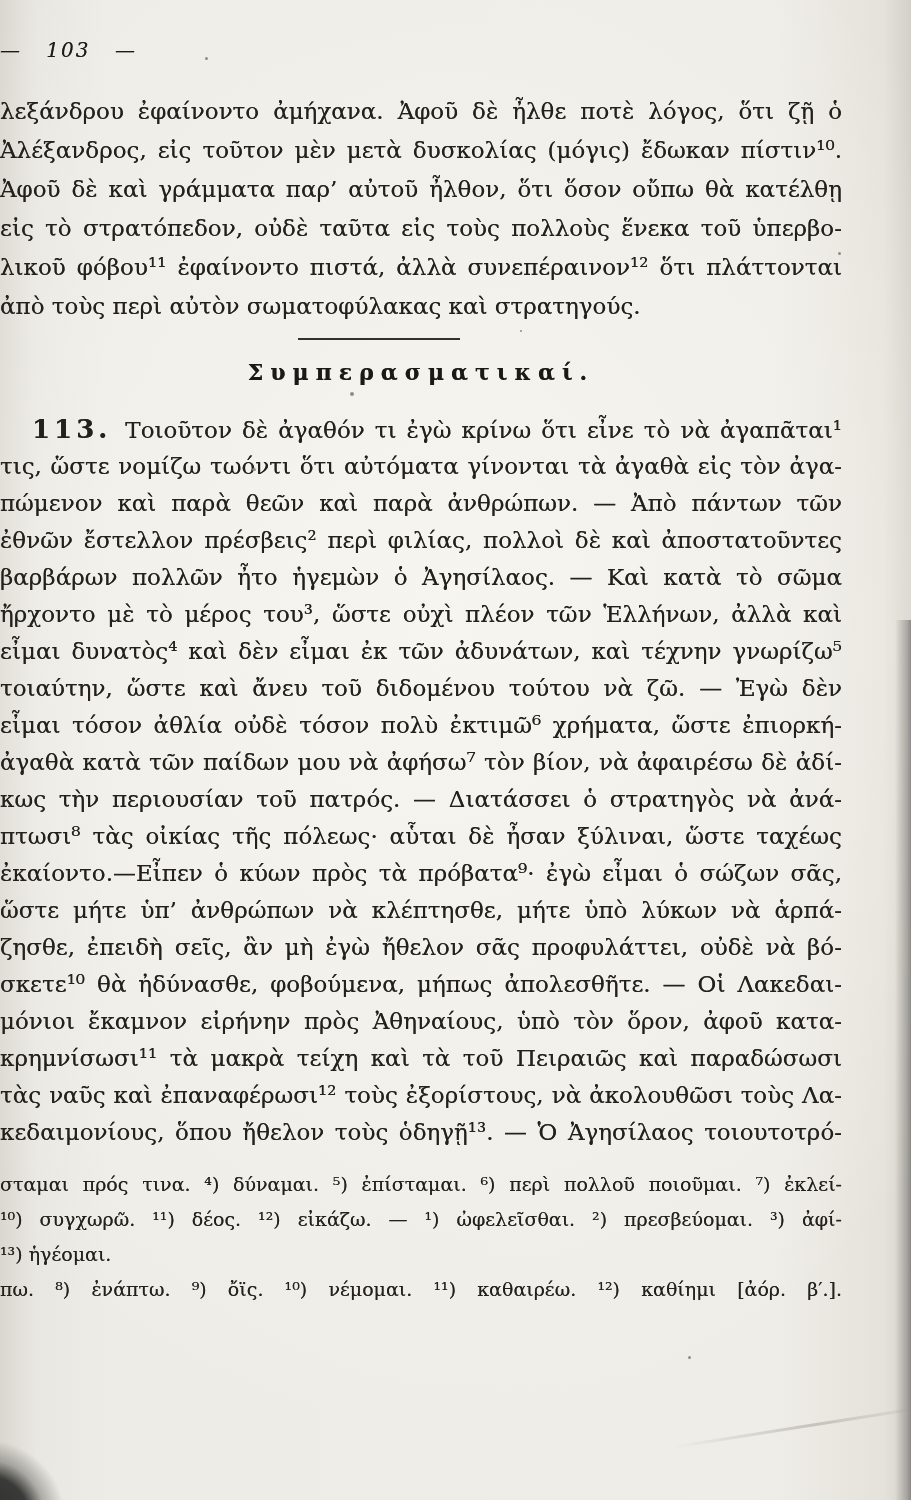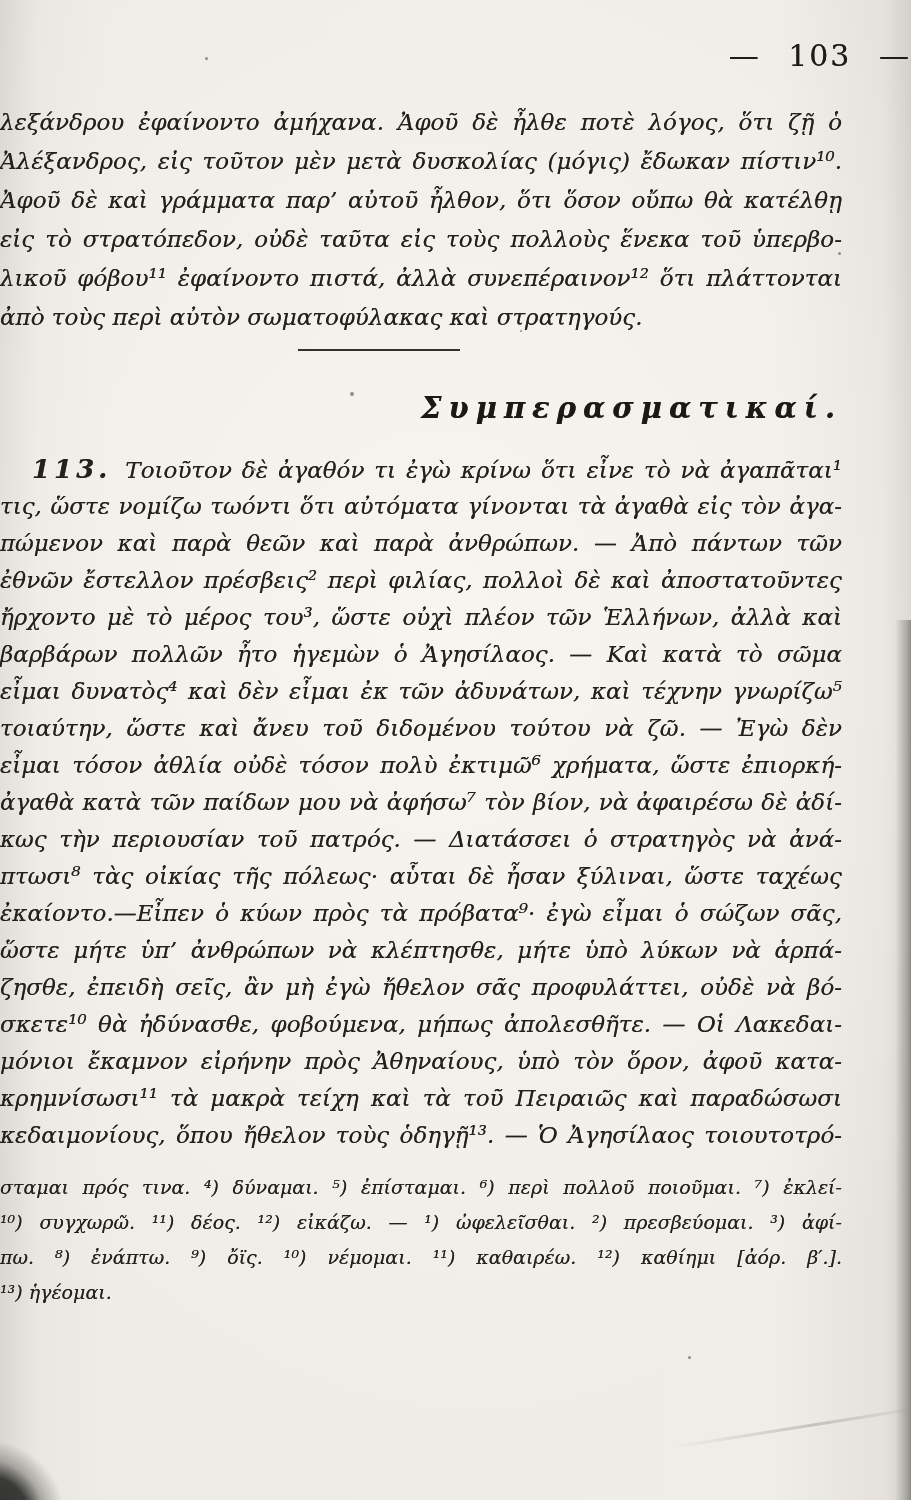--- a/index.html
+++ b/index.html
@@ -22,28 +22,28 @@
       radial-gradient(ellipse 120% 90% at 48% 42%, rgba(248,246,240,0.9) 0%, rgba(248,246,240,0) 60%),
       linear-gradient(90deg, #d9d7d0 0%, #e9e7e1 4%, #eeece6 12%, #efede7 85%, #e4e2db 97%, #d2d0c9 100%),
       #eae8e2;
     box-sizing: border-box;
     padding-top: 38px;
     text-shadow: 0 0 0.6px rgba(35,33,29,0.7);
   }
   .col {
     margin-left: 8px;
     width: 842px;
-    font-style: italic;
   }
   .page-number {
-    text-align: right;
-    font-size: 30px;
+    text-align: left;
+    font-size: 20px;
     letter-spacing: 2px;
     word-spacing: 16px;
     color: #1d1b17;
+    font-style: italic;
   }
   .para { margin: 0; }
   .intro { margin-top: 30px; }
   .line {
     font-size: 23px;
     line-height: 39px;
     height: 39px;
     white-space: nowrap;
     text-align: justify;
     text-align-last: justify;
@@ -56,23 +56,23 @@
   .line.end {
     text-align-last: left;
   }
   .divider {
     margin: 12px 0 0 298px;
     width: 162px;
     height: 2px;
     background: #33312c;
   }
   .heading {
-    margin: 40px 90px 26px 0;
-    text-align: right;
-    font-size: 29px;
+    margin: 19px 90px 26px 0;
+    text-align: center;
+    font-size: 22px;
     font-weight: bold;
     letter-spacing: 7px;
     color: #1b1916;
   }
   .secnum {
     font-weight: bold;
     font-size: 26px;
     letter-spacing: 4px;
     margin-right: 14px;
   }
@@ -134,42 +134,43 @@
 
   <div class="col heading">Συμπερασματικαί.</div>
 
   <div class="col para section">
     <div class="line first">
       <span class="secnum">113.</span><span>Τοιοῦτον δὲ ἀγαθόν τι ἐγὼ κρίνω ὅτι εἶνε τὸ νὰ ἀγαπᾶται¹</span>
     </div>
     <div class="line">τις, ὥστε νομίζω τωόντι ὅτι αὐτόματα γίνονται τὰ ἀγαθὰ εἰς τὸν ἀγα-</div>
     <div class="line">πώμενον καὶ παρὰ θεῶν καὶ παρὰ ἀνθρώπων. — Ἀπὸ πάντων τῶν</div>
     <div class="line">ἐθνῶν ἔστελλον πρέσβεις² περὶ φιλίας, πολλοὶ δὲ καὶ ἀποστατοῦντες</div>
+    <div class="line">βαρβάρων πολλῶν ἦτο ἡγεμὼν ὁ Ἀγησίλαος. — Καὶ κατὰ τὸ σῶμα</div>
     <div class="line">ἤρχοντο μὲ τὸ μέρος του³, ὥστε οὐχὶ πλέον τῶν Ἑλλήνων, ἀλλὰ καὶ</div>
-    <div class="line">βαρβάρων πολλῶν ἦτο ἡγεμὼν ὁ Ἀγησίλαος. — Καὶ κατὰ τὸ σῶμα</div>
     <div class="line">εἶμαι δυνατὸς⁴ καὶ δὲν εἶμαι ἐκ τῶν ἀδυνάτων, καὶ τέχνην γνωρίζω⁵</div>
     <div class="line">τοιαύτην, ὥστε καὶ ἄνευ τοῦ διδομένου τούτου νὰ ζῶ. — Ἐγὼ δὲν</div>
     <div class="line">εἶμαι τόσον ἀθλία οὐδὲ τόσον πολὺ ἐκτιμῶ⁶ χρήματα, ὥστε ἐπιορκή-</div>
     <div class="line">ἀγαθὰ κατὰ τῶν παίδων μου νὰ ἀφήσω⁷ τὸν βίον, νὰ ἀφαιρέσω δὲ ἀδί-</div>
     <div class="line">κως τὴν περιουσίαν τοῦ πατρός. — Διατάσσει ὁ στρατηγὸς νὰ ἀνά-</div>
     <div class="line">πτωσι⁸ τὰς οἰκίας τῆς πόλεως· αὗται δὲ ἦσαν ξύλιναι, ὥστε ταχέως</div>
     <div class="line">ἐκαίοντο.—Εἶπεν ὁ κύων πρὸς τὰ πρόβατα⁹· ἐγὼ εἶμαι ὁ σώζων σᾶς,</div>
     <div class="line">ὥστε μήτε ὑπ’ ἀνθρώπων νὰ κλέπτησθε, μήτε ὑπὸ λύκων νὰ ἁρπά-</div>
     <div class="line">ζησθε, ἐπειδὴ σεῖς, ἂν μὴ ἐγὼ ἤθελον σᾶς προφυλάττει, οὐδὲ νὰ βό-</div>
     <div class="line">σκετε¹⁰ θὰ ἠδύνασθε, φοβούμενα, μήπως ἀπολεσθῆτε. — Οἱ Λακεδαι-</div>
     <div class="line">μόνιοι ἔκαμνον εἰρήνην πρὸς Ἀθηναίους, ὑπὸ τὸν ὅρον, ἀφοῦ κατα-</div>
     <div class="line">κρημνίσωσι¹¹ τὰ μακρὰ τείχη καὶ τὰ τοῦ Πειραιῶς καὶ παραδώσωσι</div>
+    <div class="line">τὰς ναῦς καὶ ἐπαναφέρωσι¹² τοὺς ἐξορίστους, νὰ ἀκολουθῶσι τοὺς Λα-</div>
     <div class="line">κεδαιμονίους, ὅπου ἤθελον τοὺς ὁδηγῇ¹³. — Ὁ Ἀγησίλαος τοιουτοτρό-</div>
   </div>
 
   <div class="col para footnotes">
     <div class="line">σταμαι πρός τινα. ⁴) δύναμαι. ⁵) ἐπίσταμαι. ⁶) περὶ πολλοῦ ποιοῦμαι. ⁷) ἐκλεί-</div>
     <div class="line">¹⁰) συγχωρῶ. ¹¹) δέος. ¹²) εἰκάζω. — ¹) ὠφελεῖσθαι. ²) πρεσβεύομαι. ³) ἀφί-</div>
+    <div class="line end">¹³) ἡγέομαι.</div>
     <div class="line">πω. ⁸) ἐνάπτω. ⁹) ὄϊς. ¹⁰) νέμομαι. ¹¹) καθαιρέω. ¹²) καθίημι [ἀόρ. β′.].</div>
-    <div class="line end">¹³) ἡγέομαι.</div>
   </div>
 
   <div class="right-edge"></div>
   <div class="crease"></div>
   <div class="corner-blob"></div>
 
   <div class="speck" style="left:205px; top:57px;"></div>
   <div class="speck" style="left:838px; top:252px;"></div>
   <div class="speck" style="left:350px; top:392px; width:4px; height:4px;"></div>
   <div class="speck" style="left:252px; top:468px; width:4px; height:3px;"></div>

